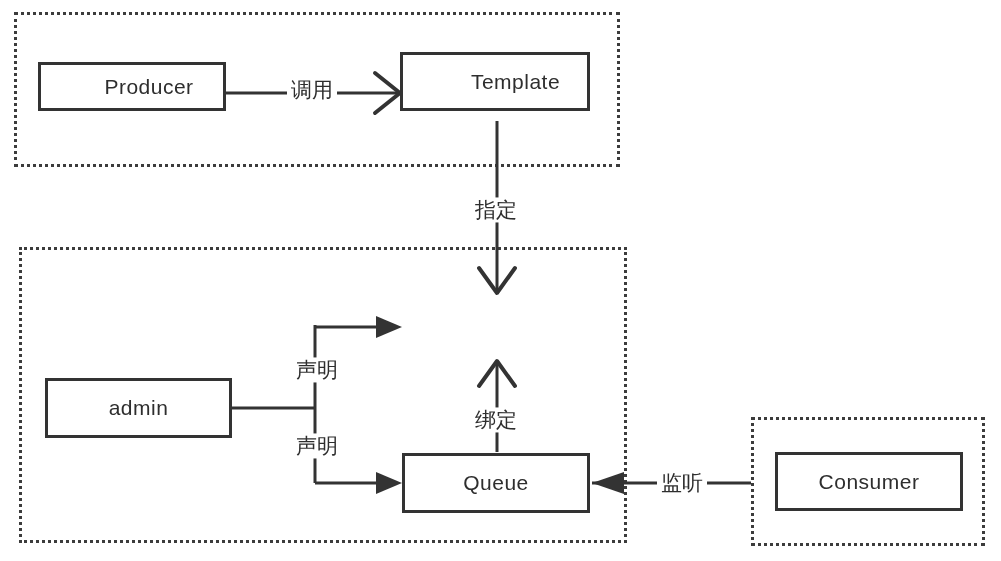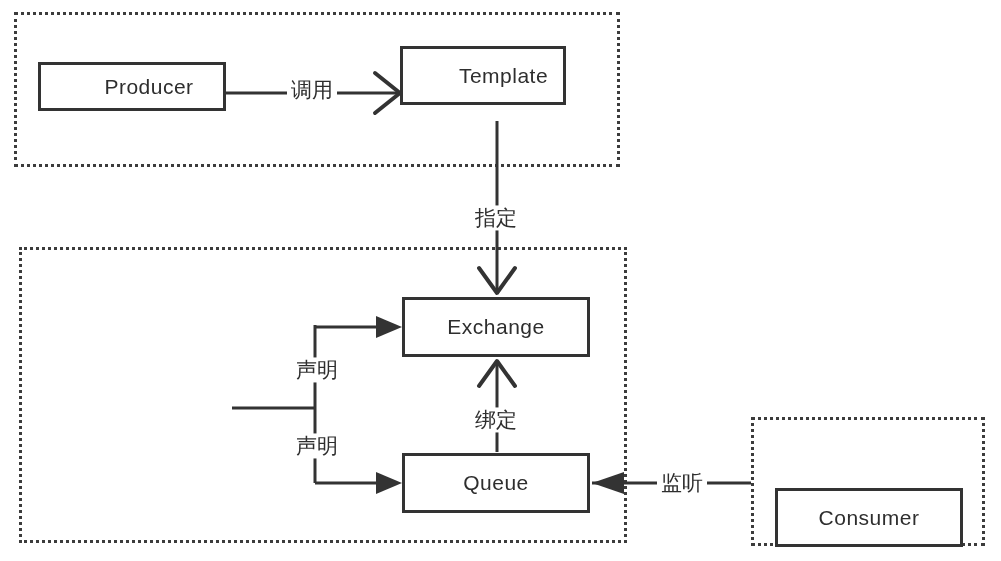--- a/index.html
+++ b/index.html
@@ -93,25 +93,25 @@
 
     <path class="ln" d="M497 452 V361"></path>
     <path class="chev" d="M479 386 L497 361 L515 386"></path>
 
     <path class="ln" d="M592 483 H751"></path>
     <polygon class="tri" points="624,472 592,483 624,494"></polygon>
   </svg>
 
 
   <div class="node" style="left:38px; top:62px; width:188px; height:49px;padding-left:34px;">Producer</div>
-  <div class="node" style="left:400px; top:46px; width:166px; height:59px;padding-left:41px;">Template</div>
-  <div class="node" style="left:402px; top:297px; width:188px; height:60px;">Exchange</div>
+  <div class="node" style="left:400px; top:52px; width:190px; height:59px;padding-left:41px;">Template</div>
+  <div class="node" style="left:45px; top:378px; width:187px; height:60px;">admin</div>
   <div class="node" style="left:402px; top:453px; width:188px; height:60px;text-align:center;">Queue</div>
-  <div class="node" style="left:775px; top:452px; width:188px; height:59px;margin-top:36px;">Consumer</div>
+  <div class="node" style="left:775px; top:452px; width:188px; height:59px;">Consumer</div>
 
   <div class="edge-label" style="left:312px; top:90px;">调用</div>
-  <div class="edge-label" style="left:496px; top:218px;">指定</div>
+  <div class="edge-label" style="left:496px; top:210px;">指定</div>
   <div class="edge-label" style="left:317px; top:370px;">声明</div>
   <div class="edge-label" style="left:317px; top:446px;">声明</div>
   <div class="edge-label" style="left:496px; top:420px;">绑定</div>
   <div class="edge-label" style="left:671px; top:483px;margin-left:11px;">监听</div>
 
 </div>
 
 </body></html>

